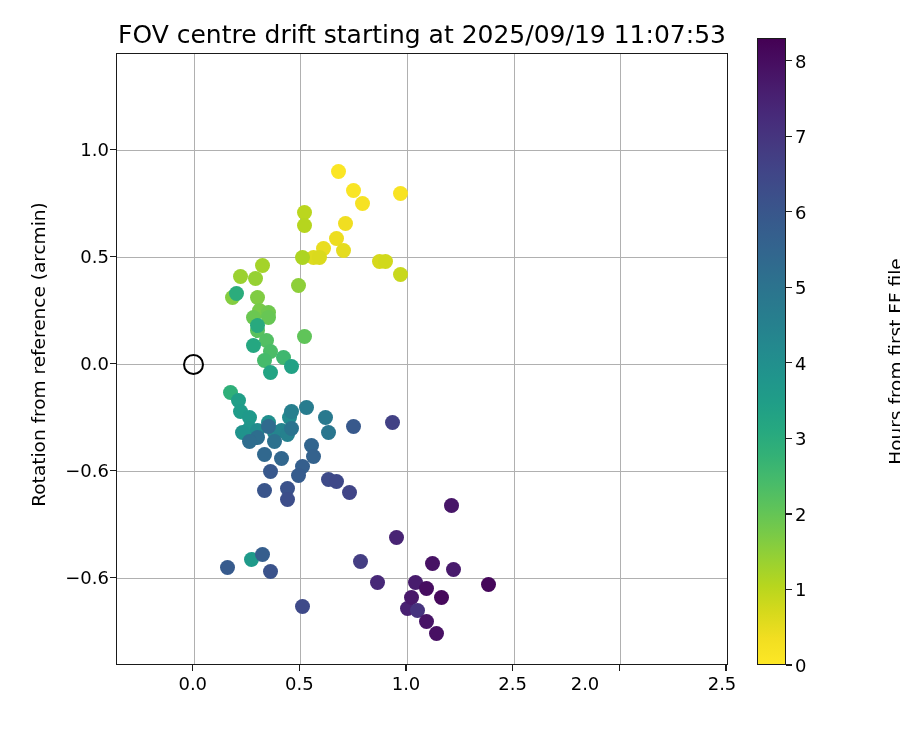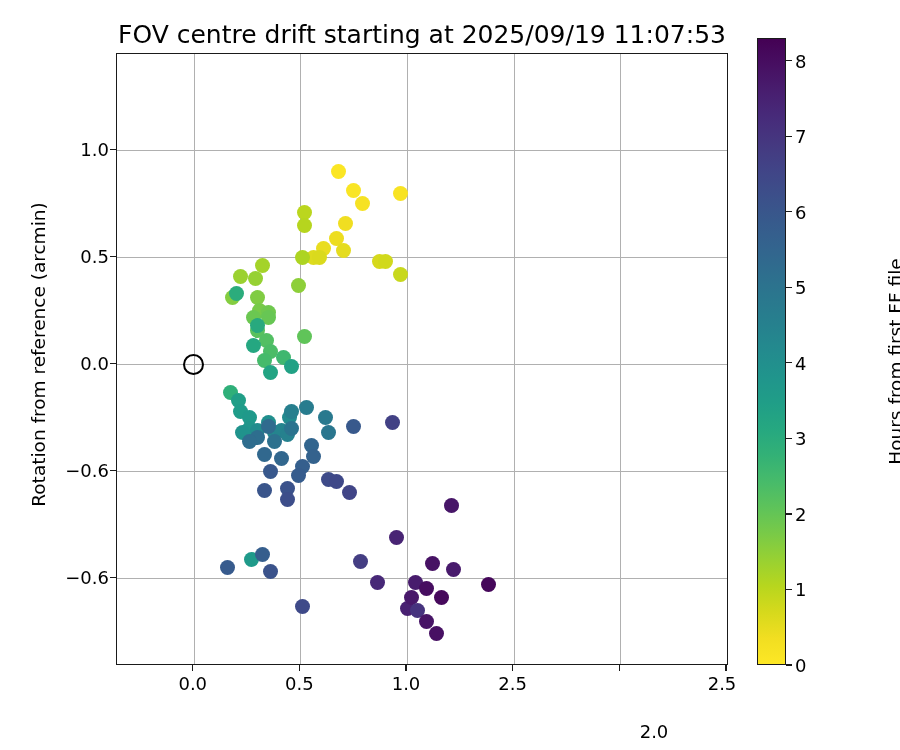--- a/index.html
+++ b/index.html
@@ -310,21 +310,21 @@
   <div id="axes-decor">
       <div class="tick-x" style="left: 192.767px;"></div>
       <div class="tick-x-label" style="left: 192.767px;">0.0</div>
       <div class="tick-x" style="left: 299.387px;"></div>
       <div class="tick-x-label" style="left: 299.387px;">0.5</div>
       <div class="tick-x" style="left: 406.007px;"></div>
       <div class="tick-x-label" style="left: 406.007px;">1.0</div>
       <div class="tick-x" style="left: 512.627px;"></div>
       <div class="tick-x-label" style="left: 512.627px;">2.5</div>
       <div class="tick-x" style="left: 619.247px;"></div>
-      <div class="tick-x-label" style="left: 654px; margin-top: 48px;">2.0</div>
+      <div class="tick-x-label" style="left: 585px;">2.0</div>
       <div class="tick-x" style="left: 725.868px;"></div>
       <div class="tick-x-label" style="left: 722px;">2.5</div>
       <div class="tick-y" style="top: 149.294px;"></div>
       <div class="tick-y-label" style="top: 149.294px;">1.0</div>
       <div class="tick-y" style="top: 256.287px;"></div>
       <div class="tick-y-label" style="top: 256.287px;">0.5</div>
       <div class="tick-y" style="top: 363.28px;"></div>
       <div class="tick-y-label" style="top: 363.28px;">0.0</div>
       <div class="tick-y" style="top: 470.273px;"></div>
       <div class="tick-y-label" style="top: 470.273px;">−0.6</div>

